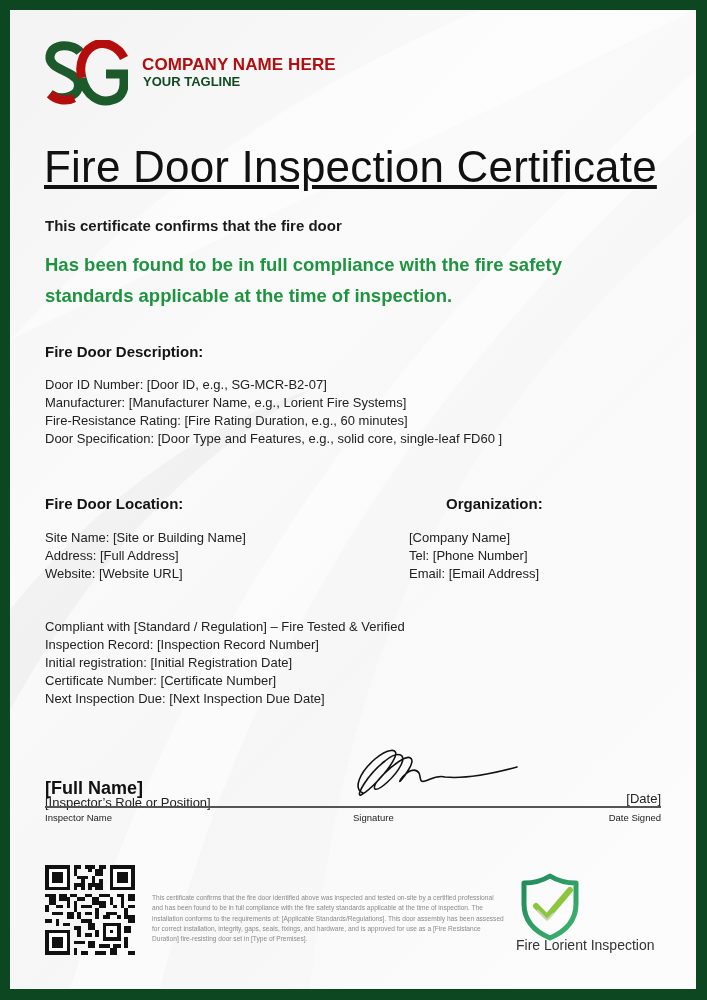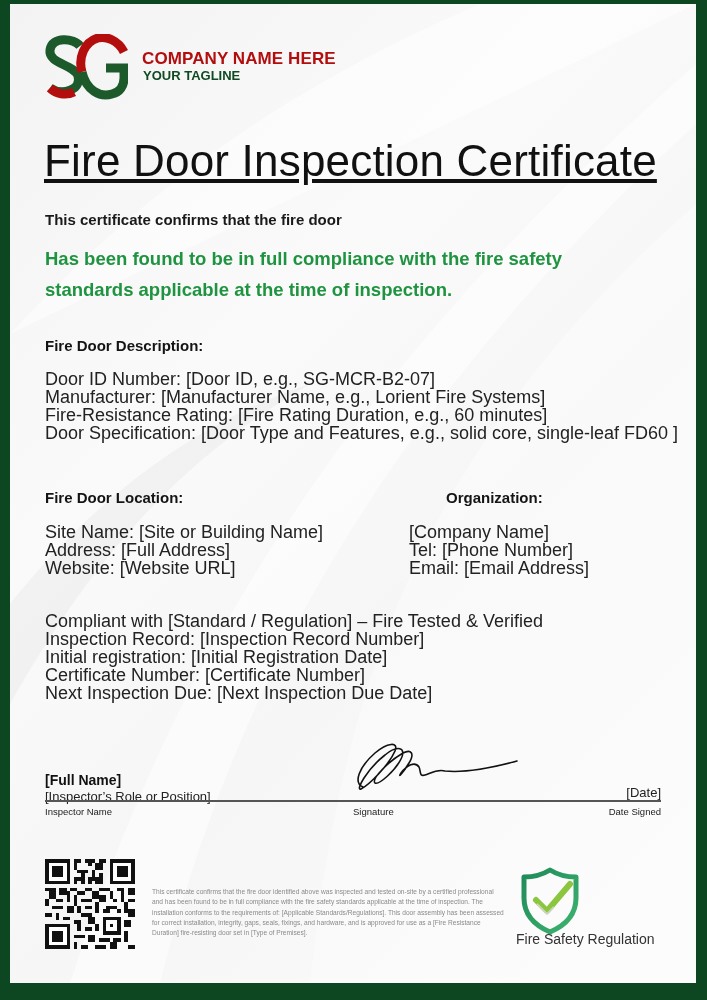--- a/index.html
+++ b/index.html
@@ -4,21 +4,21 @@
 <style>
   * { box-sizing: border-box; margin: 0; padding: 0; }
   html, body { width: 707px; height: 1000px; overflow: hidden; }
   body {
     background: #0c4722;
     font-family: "DejaVu Sans", "Liberation Sans", sans-serif;
     position: relative;
   }
   .page {
     position: absolute;
-    left: 10px; top: 4px;
+    left: 10px; top: 10px;
     width: 686px; height: 979px;
     background: linear-gradient(135deg, #f3f3f3 0%, #fafafa 35%, #f6f6f6 60%, #fbfbfb 100%);
     overflow: hidden;
   }
   .bg-swoosh { position: absolute; left: 0; top: 0; width: 686px; height: 979px; pointer-events: none; }
   .abs { position: absolute; }
 
   
   .logo-mark { left: 34px; top: 30px; width: 84px; height: 68px; }
   .company-name {
@@ -46,28 +46,28 @@
     left: 35px; top: 239px; width: 560px;
     font-family: "Liberation Sans", sans-serif;
     font-size: 18.5px; font-weight: bold; color: #1f9440; line-height: 31px;
   }
   .section-head {
     font-family: Liberation Sans, sans-serif;
     font-size: 15px; font-weight: bold; color: #141414;
   }
   .lines {
     font-family: "Liberation Sans", sans-serif;
-    font-size: 18px; color: #222; line-height: 18px;
+    font-size: 13px; color: #222; line-height: 18px;
   }
   .lines div { white-space: nowrap; }
 
   .sig-name {
     left: 35px; top: 768px;
     font-family: "Liberation Sans", sans-serif;
-    font-size: 14px; font-weight: bold; color: #111;
+    font-size: 18px; font-weight: bold; color: #111;
   }
   .sig-role {
     left: 35px; top: 785px;
     font-family: "Liberation Sans", sans-serif;
     font-size: 13px; color: #222;
   }
   .sig-date {
     right: 35px; top: 781px;
     font-family: "Liberation Sans", sans-serif;
     font-size: 13px; color: #222;
@@ -261,15 +261,15 @@
     <defs>
       <linearGradient id="shg" x1="0" y1="0" x2="1" y2="1">
         <stop offset="0" stop-color="#1f8a5a"></stop>
         <stop offset="1" stop-color="#3fb36f"></stop>
       </linearGradient>
     </defs>
     <path d="M30 4 C 22 9, 12 11, 4 11 L 4 32 C 4 50, 16 60, 30 66 C 44 60, 56 50, 56 32 L 56 11 C 48 11, 38 9, 30 4 Z" fill="none" stroke="url(#shg)" stroke-width="5" stroke-linejoin="round"></path>
     <path d="M16 34 L 27 45 L 50 18" fill="none" stroke="#8cc63f" stroke-width="6" stroke-linecap="round" stroke-linejoin="round"></path>
     <path d="M17 38 L 27 48 L 34 41" fill="none" stroke="#d8d8d8" stroke-width="2" opacity="0.8"></path>
   </svg>
-  <div class="abs fsi-sub">Fire Safety Regulation</div>
+  <div class="abs fsi-sub">Fire Lorient Inspection</div>
 
 </div>
 
 </body></html>

